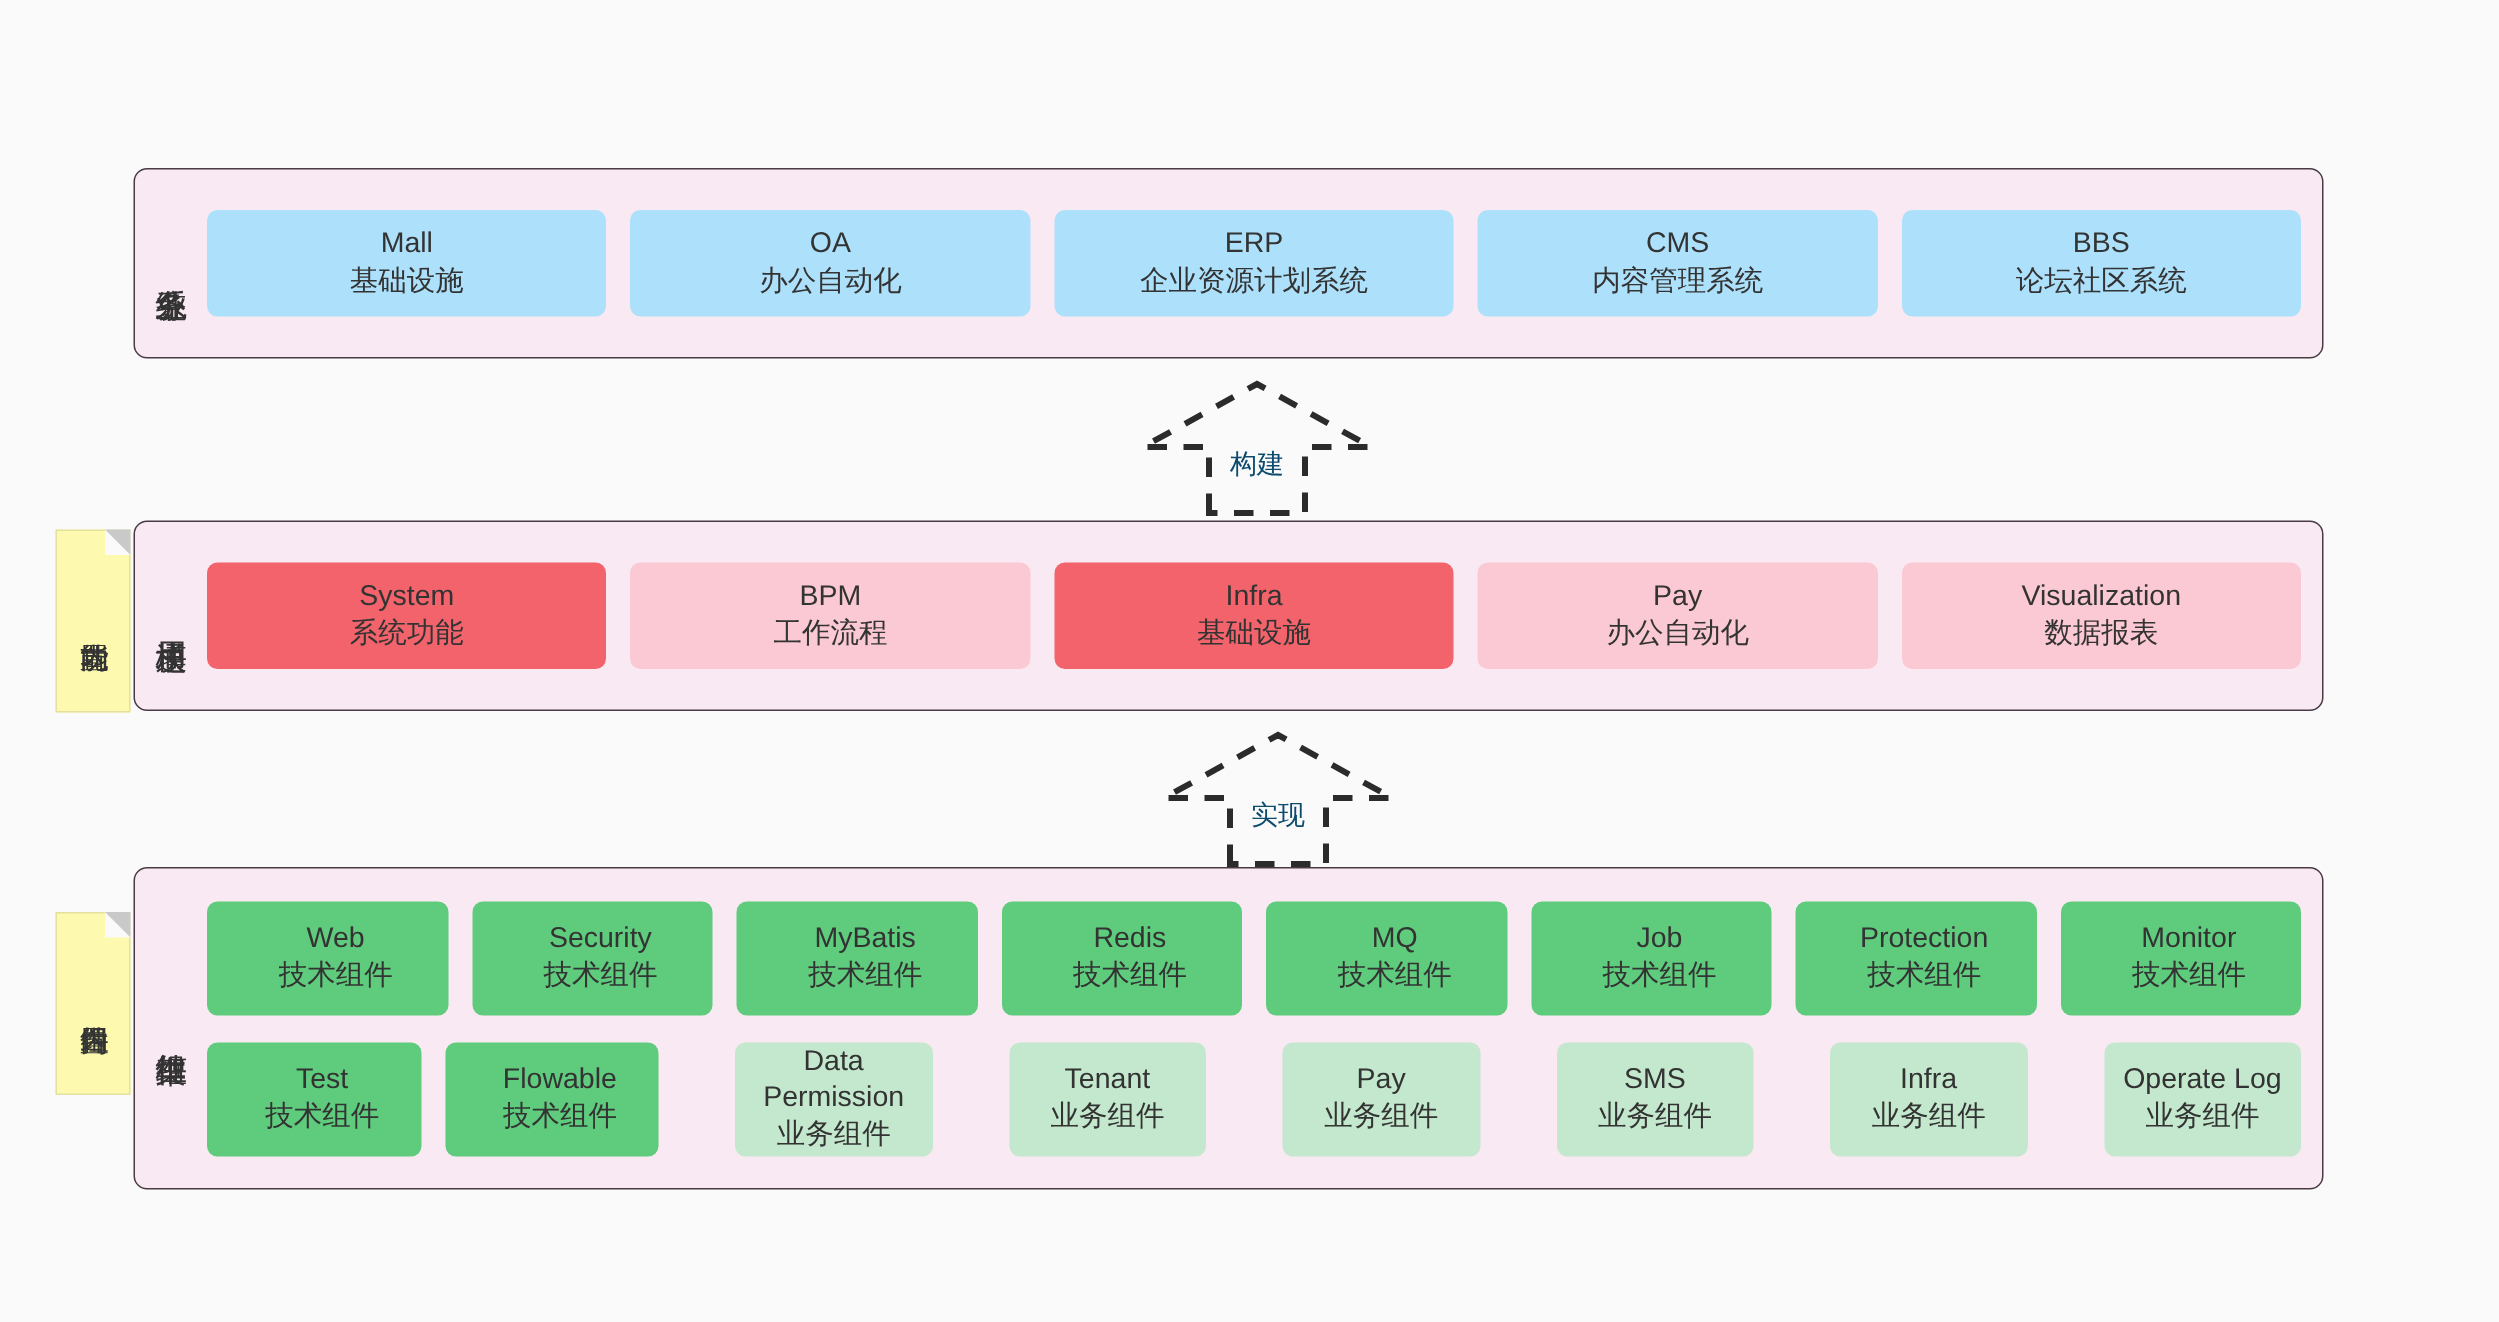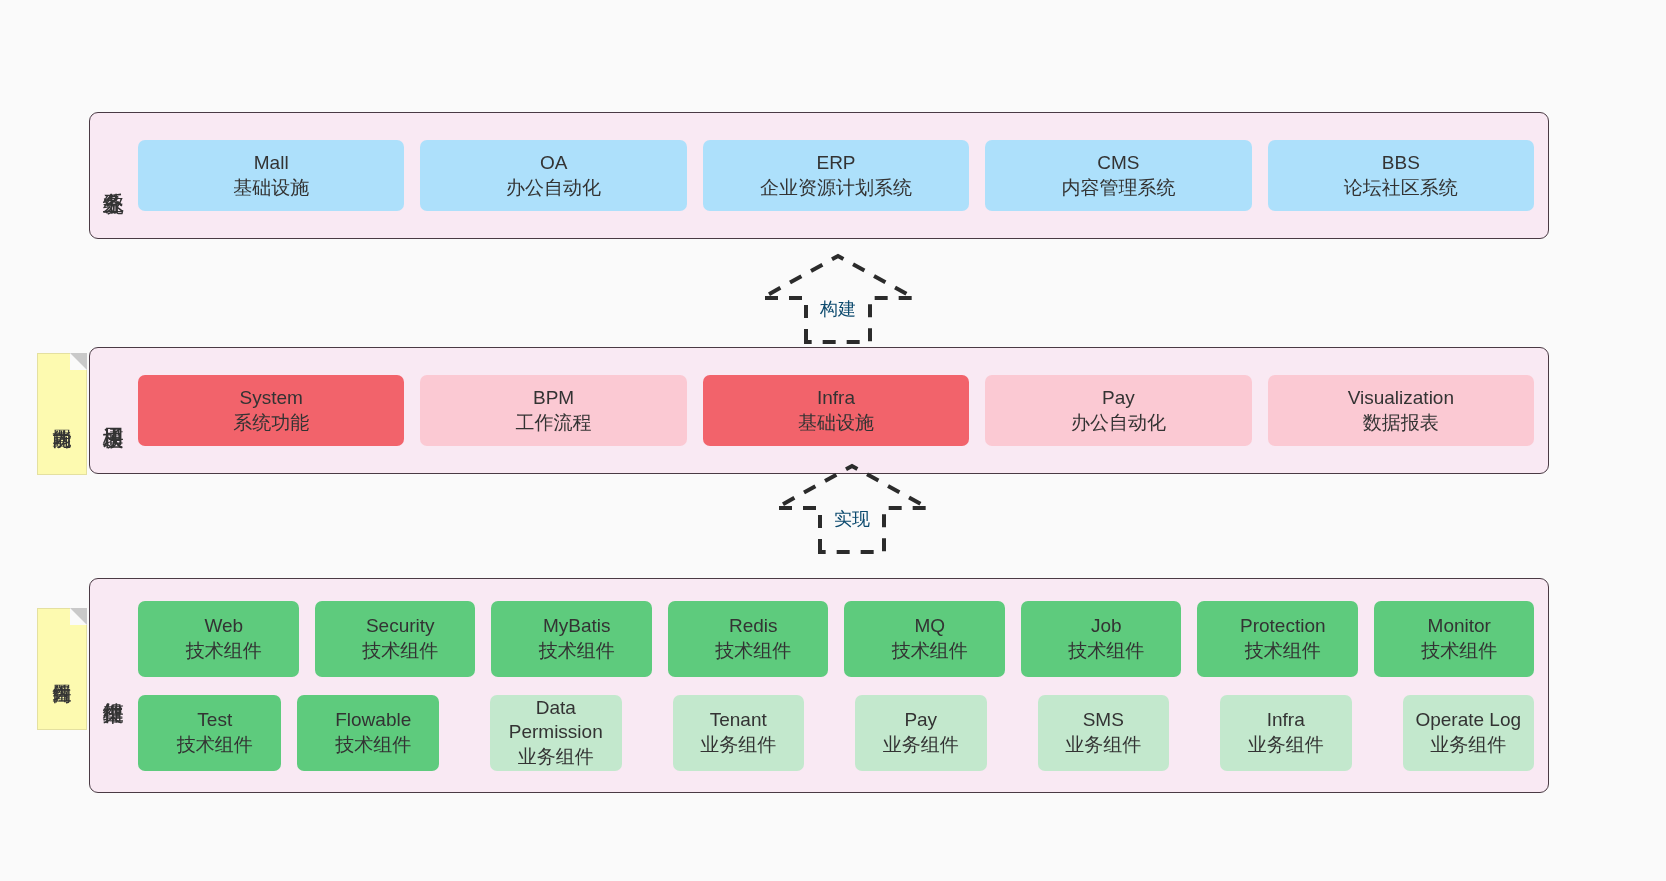--- a/index.html
+++ b/index.html
@@ -139,21 +139,21 @@
   #note-functions  { left: 37px; top: 353px; height: 122px; }
   #note-components { left: 37px; top: 608px; height: 122px; }
 
   
   .connector {
     position: absolute;
     width: 160px;
     height: 96px;
   }
   #connector-build  { left: 758px; top: 252px; }
-  #connector-impl   { left: 772px; top: 462px; text-align: center; }
+  #connector-impl   { left: 772px; top: 486px; text-align: center; }
 
   .connector svg { display: block; overflow: visible; }
 
   .connector-label {
     position: absolute;
     font-size: 18px;
     color: #0c4a6e;
     background: transparent;
     white-space: nowrap;
     line-height: 1;

